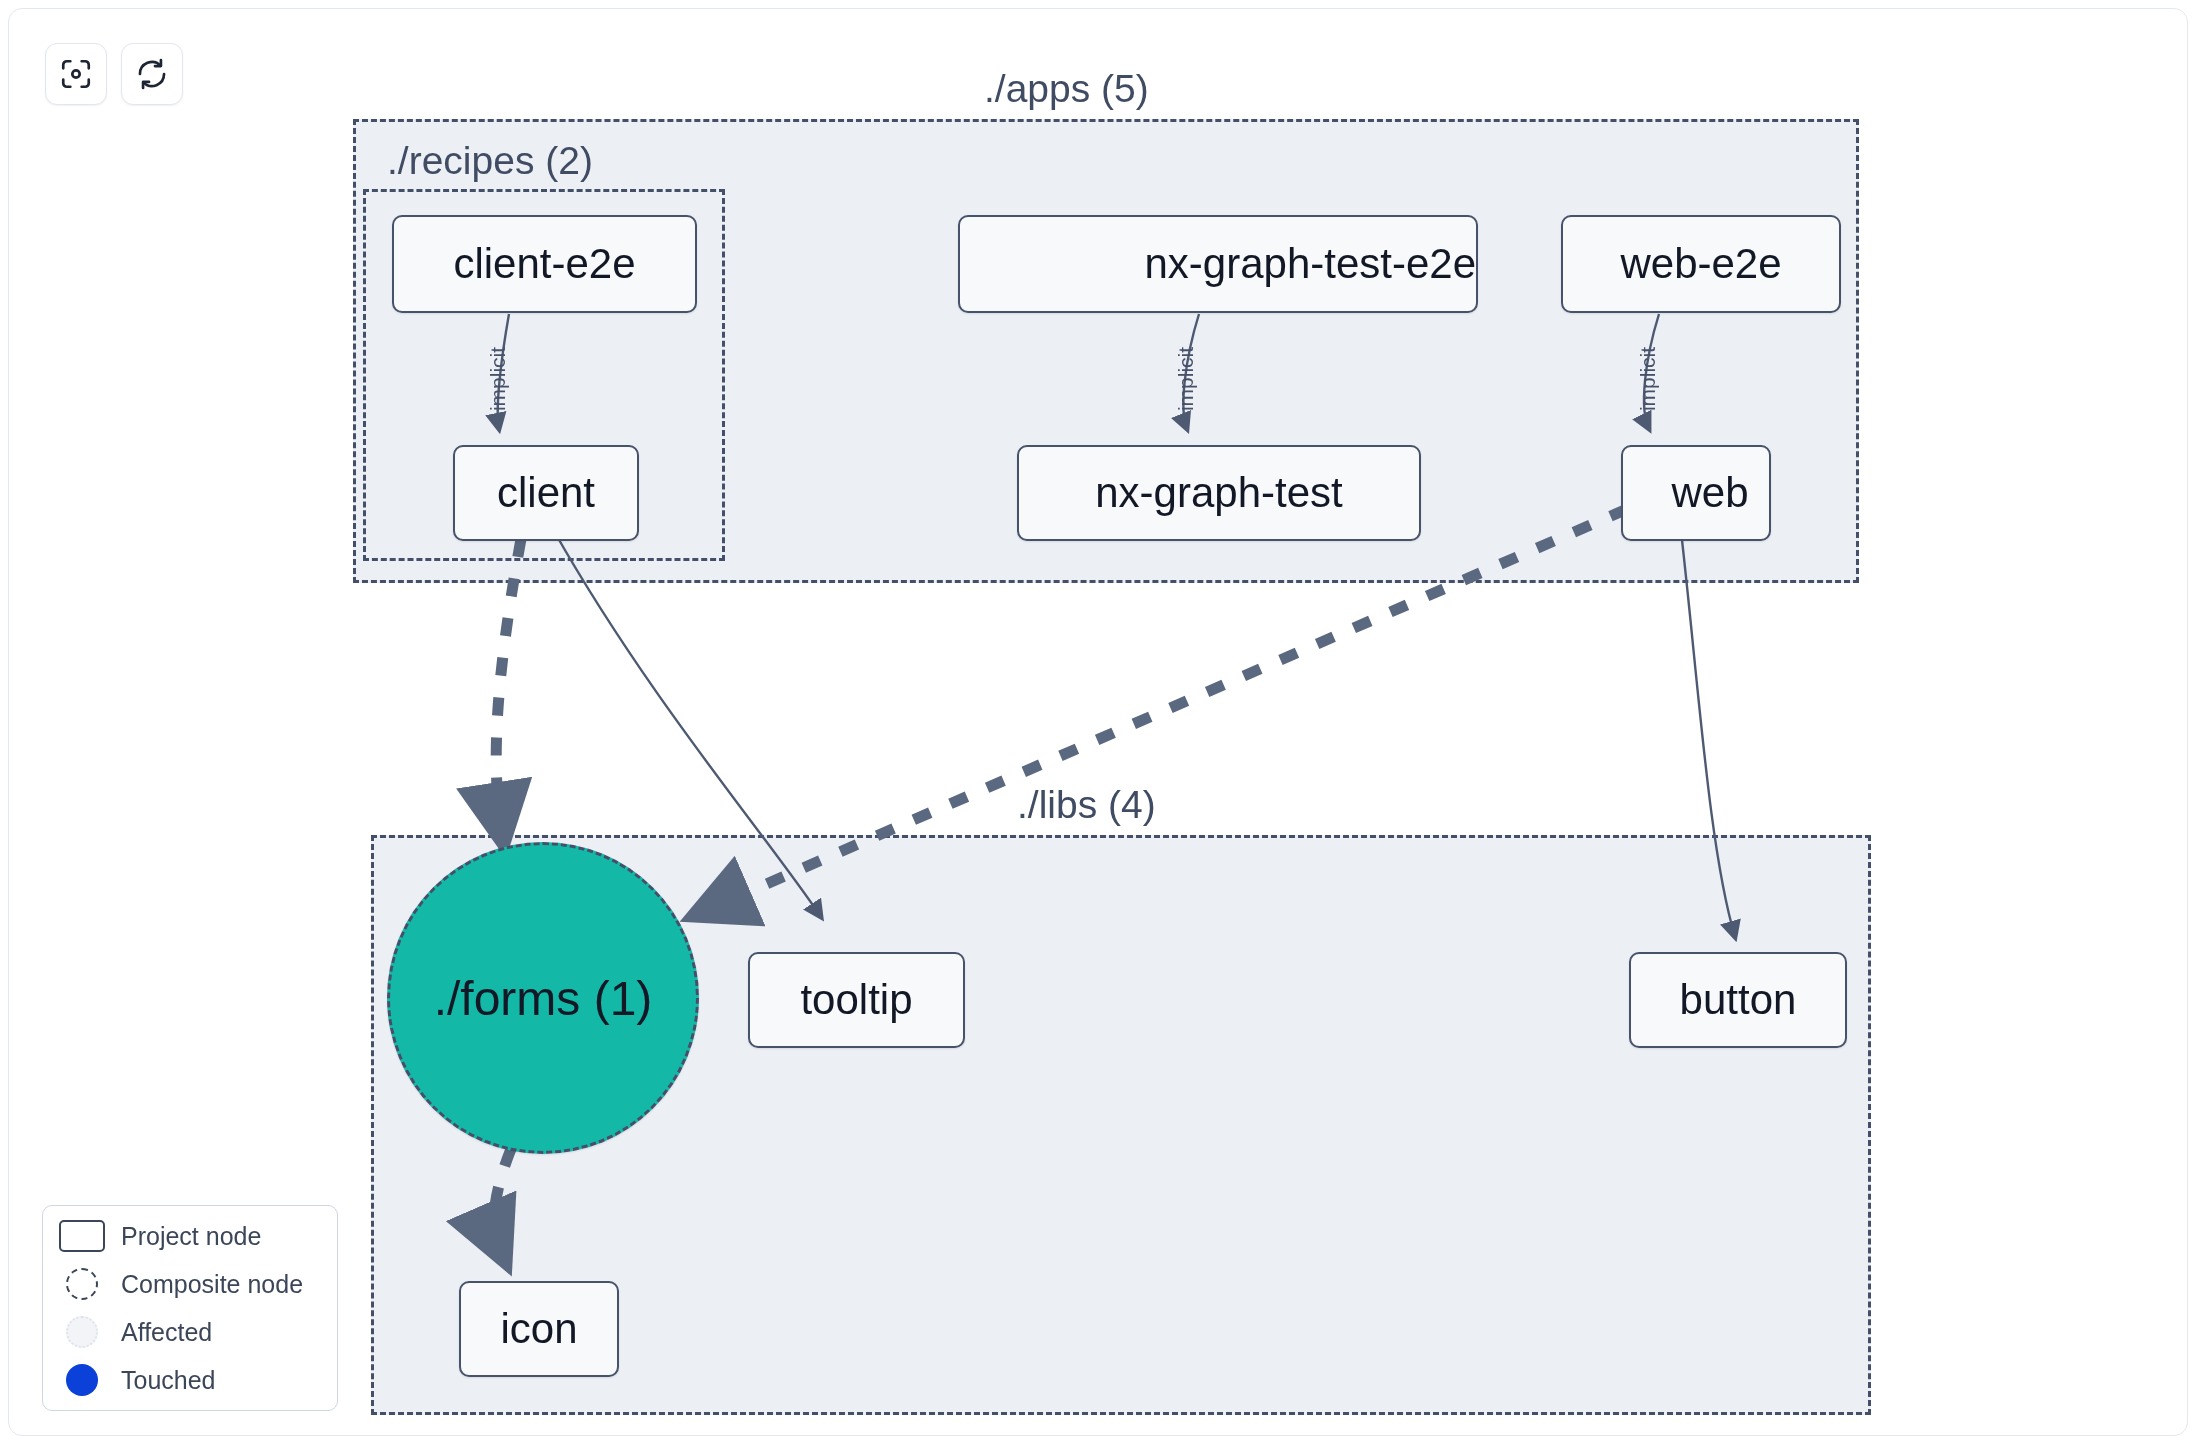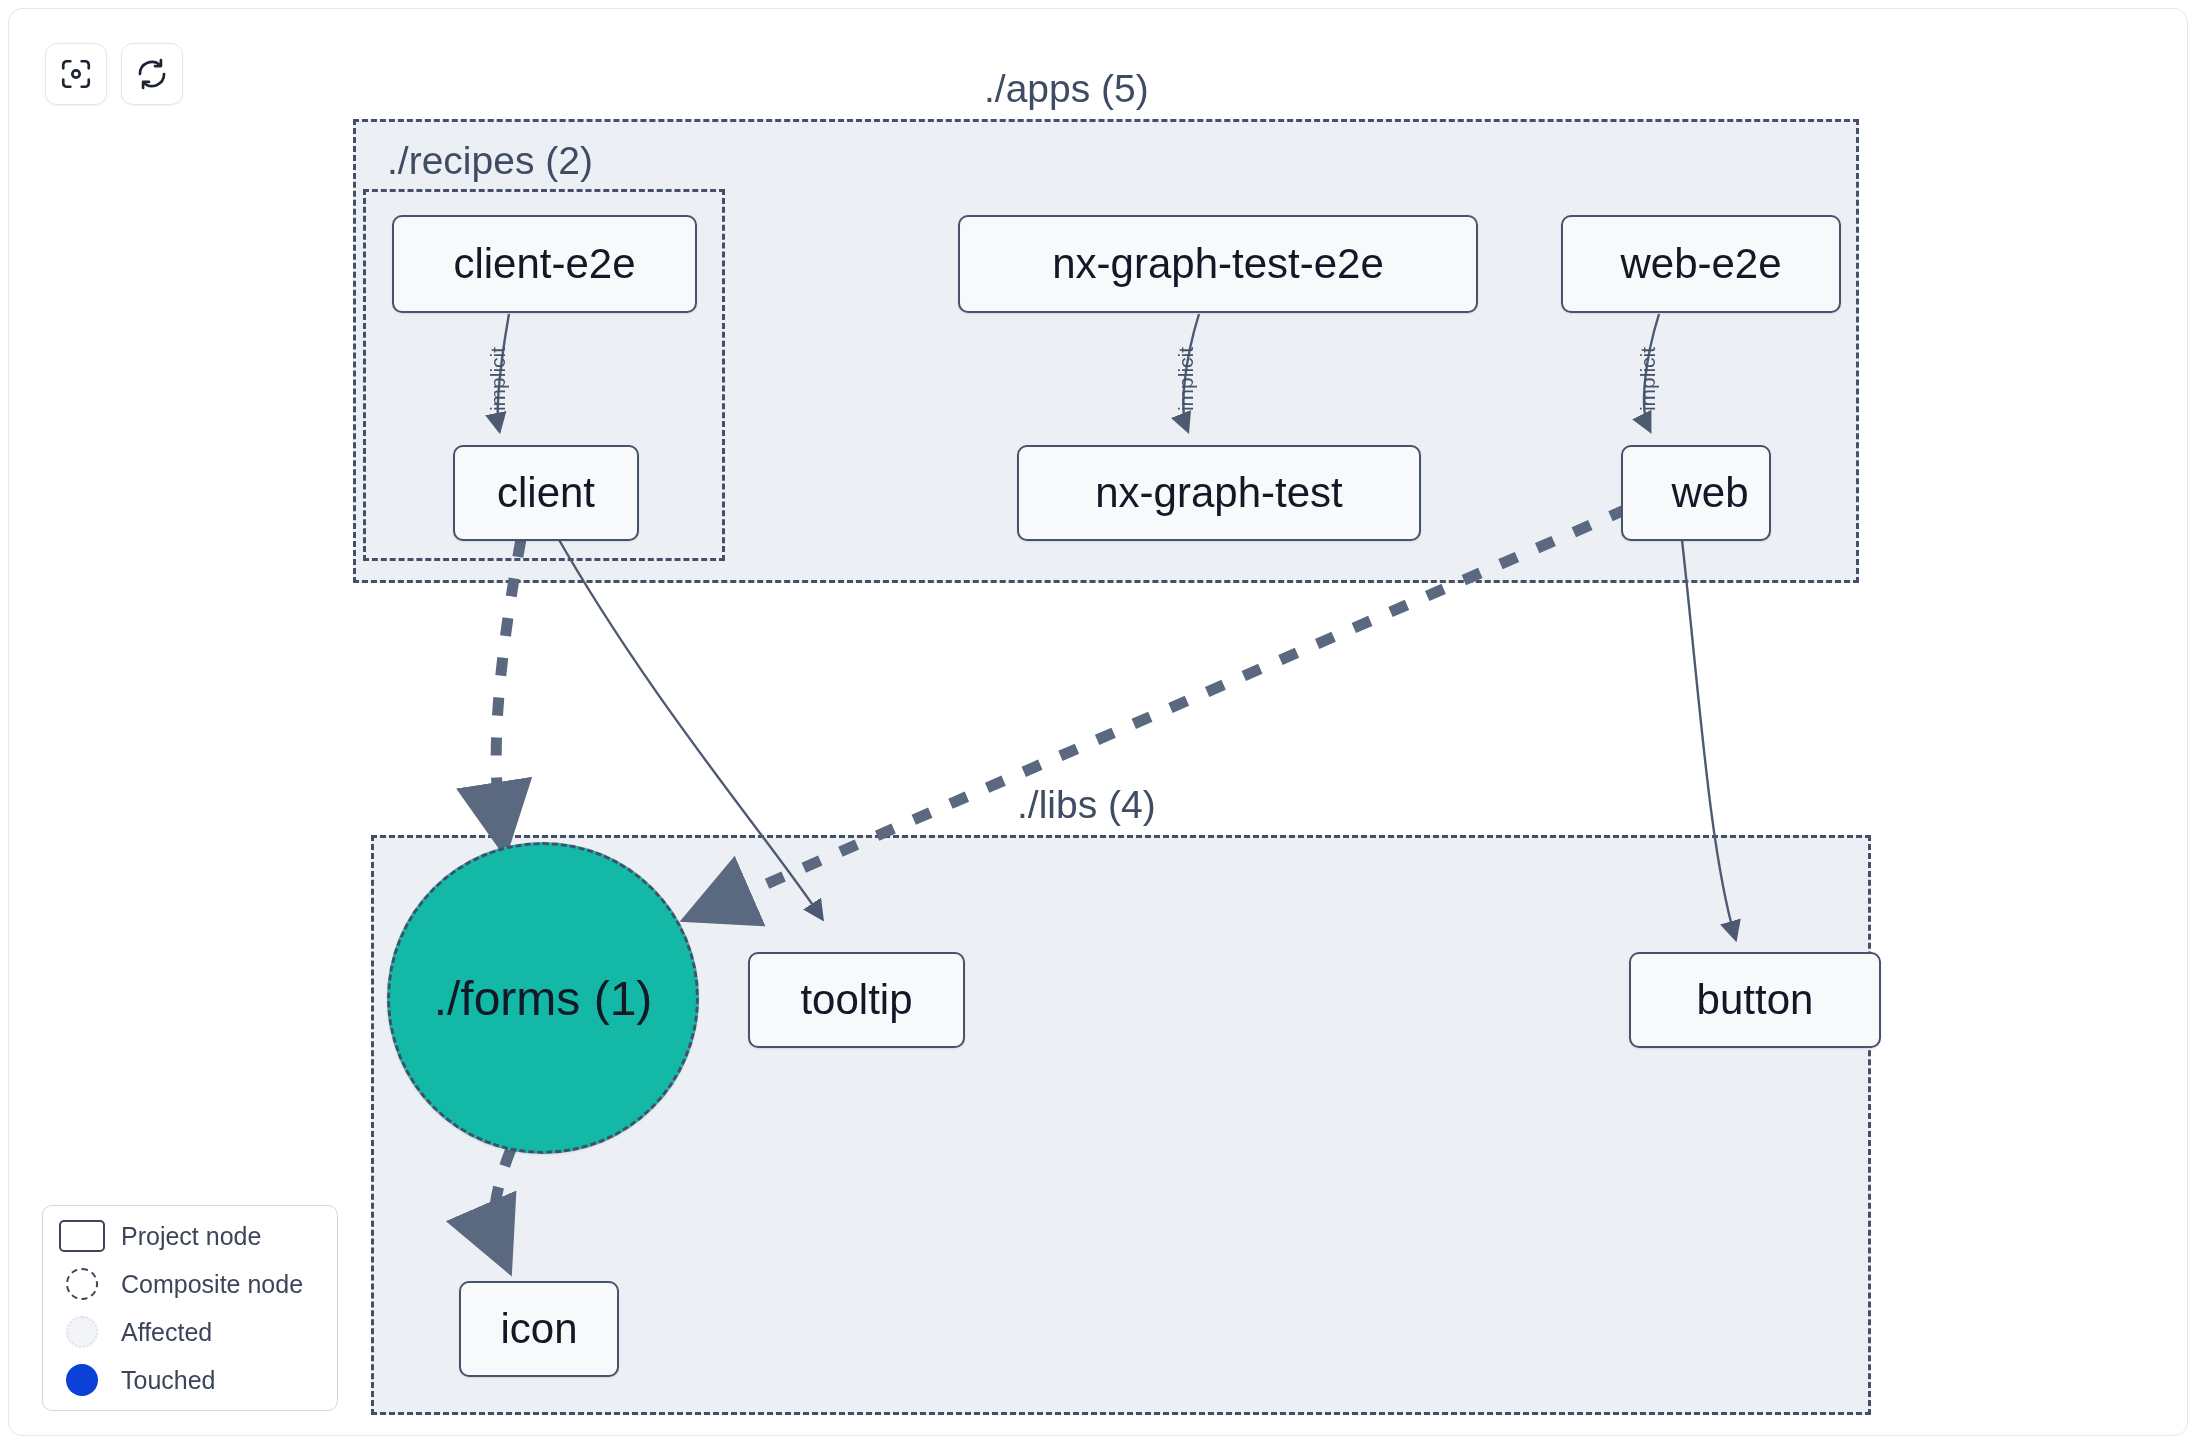--- a/index.html
+++ b/index.html
@@ -248,21 +248,21 @@
         <path d="M 502 1140 C 486 1180 480 1215 490 1238" fill="none" stroke="#5a6880" stroke-width="11" stroke-dasharray="18 22" stroke-linecap="butt" marker-end="url(#arrow-thick)"></path>
       </svg>
 
       <div class="edge-label" style="left:457px; top:358px;">implicit</div>
       <div class="edge-label" style="left:1145px; top:358px;">implicit</div>
       <div class="edge-label" style="left:1607px; top:358px;">implicit</div>
 
       <div class="node" style="left:383px; top:206px; width:305px; height:98px;">
         <span>client-e2e</span>
       </div>
-      <div class="node" style="left:949px; top:206px; width:520px; height:98px;">
+      <div class="node" style="left:949px; top:206px; width:520px; height:98px;justify-content:flex-end;">
         <span>nx-graph-test-e2e</span>
       </div>
       <div class="node" style="left:1552px; top:206px; width:280px; height:98px;">
         <span>web-e2e</span>
       </div>
 
       <div class="node" style="left:444px; top:436px; width:186px; height:96px;">
         <span>client</span>
       </div>
       <div class="node" style="left:1008px; top:436px; width:404px; height:96px;">
@@ -271,21 +271,21 @@
       <div class="node" style="left:1612px; top:436px; width:150px; height:96px;padding-left:28px;">
         <span>web</span>
       </div>
 
       <div class="node composite" style="left:378px; top:833px; width:312px; height:312px;">
         <span>./forms (1)</span>
       </div>
       <div class="node" style="left:739px; top:943px; width:217px; height:96px;">
         <span>tooltip</span>
       </div>
-      <div class="node" style="left:1620px; top:943px; width:252px; height:96px;">
+      <div class="node" style="left:1620px; top:943px; width:218px; height:96px;">
         <span>button</span>
       </div>
       <div class="node" style="left:450px; top:1272px; width:160px; height:96px;">
         <span>icon</span>
       </div>
     </div>
 
     <div class="legend">
       <div class="legend-row">
         <span class="swatch">

